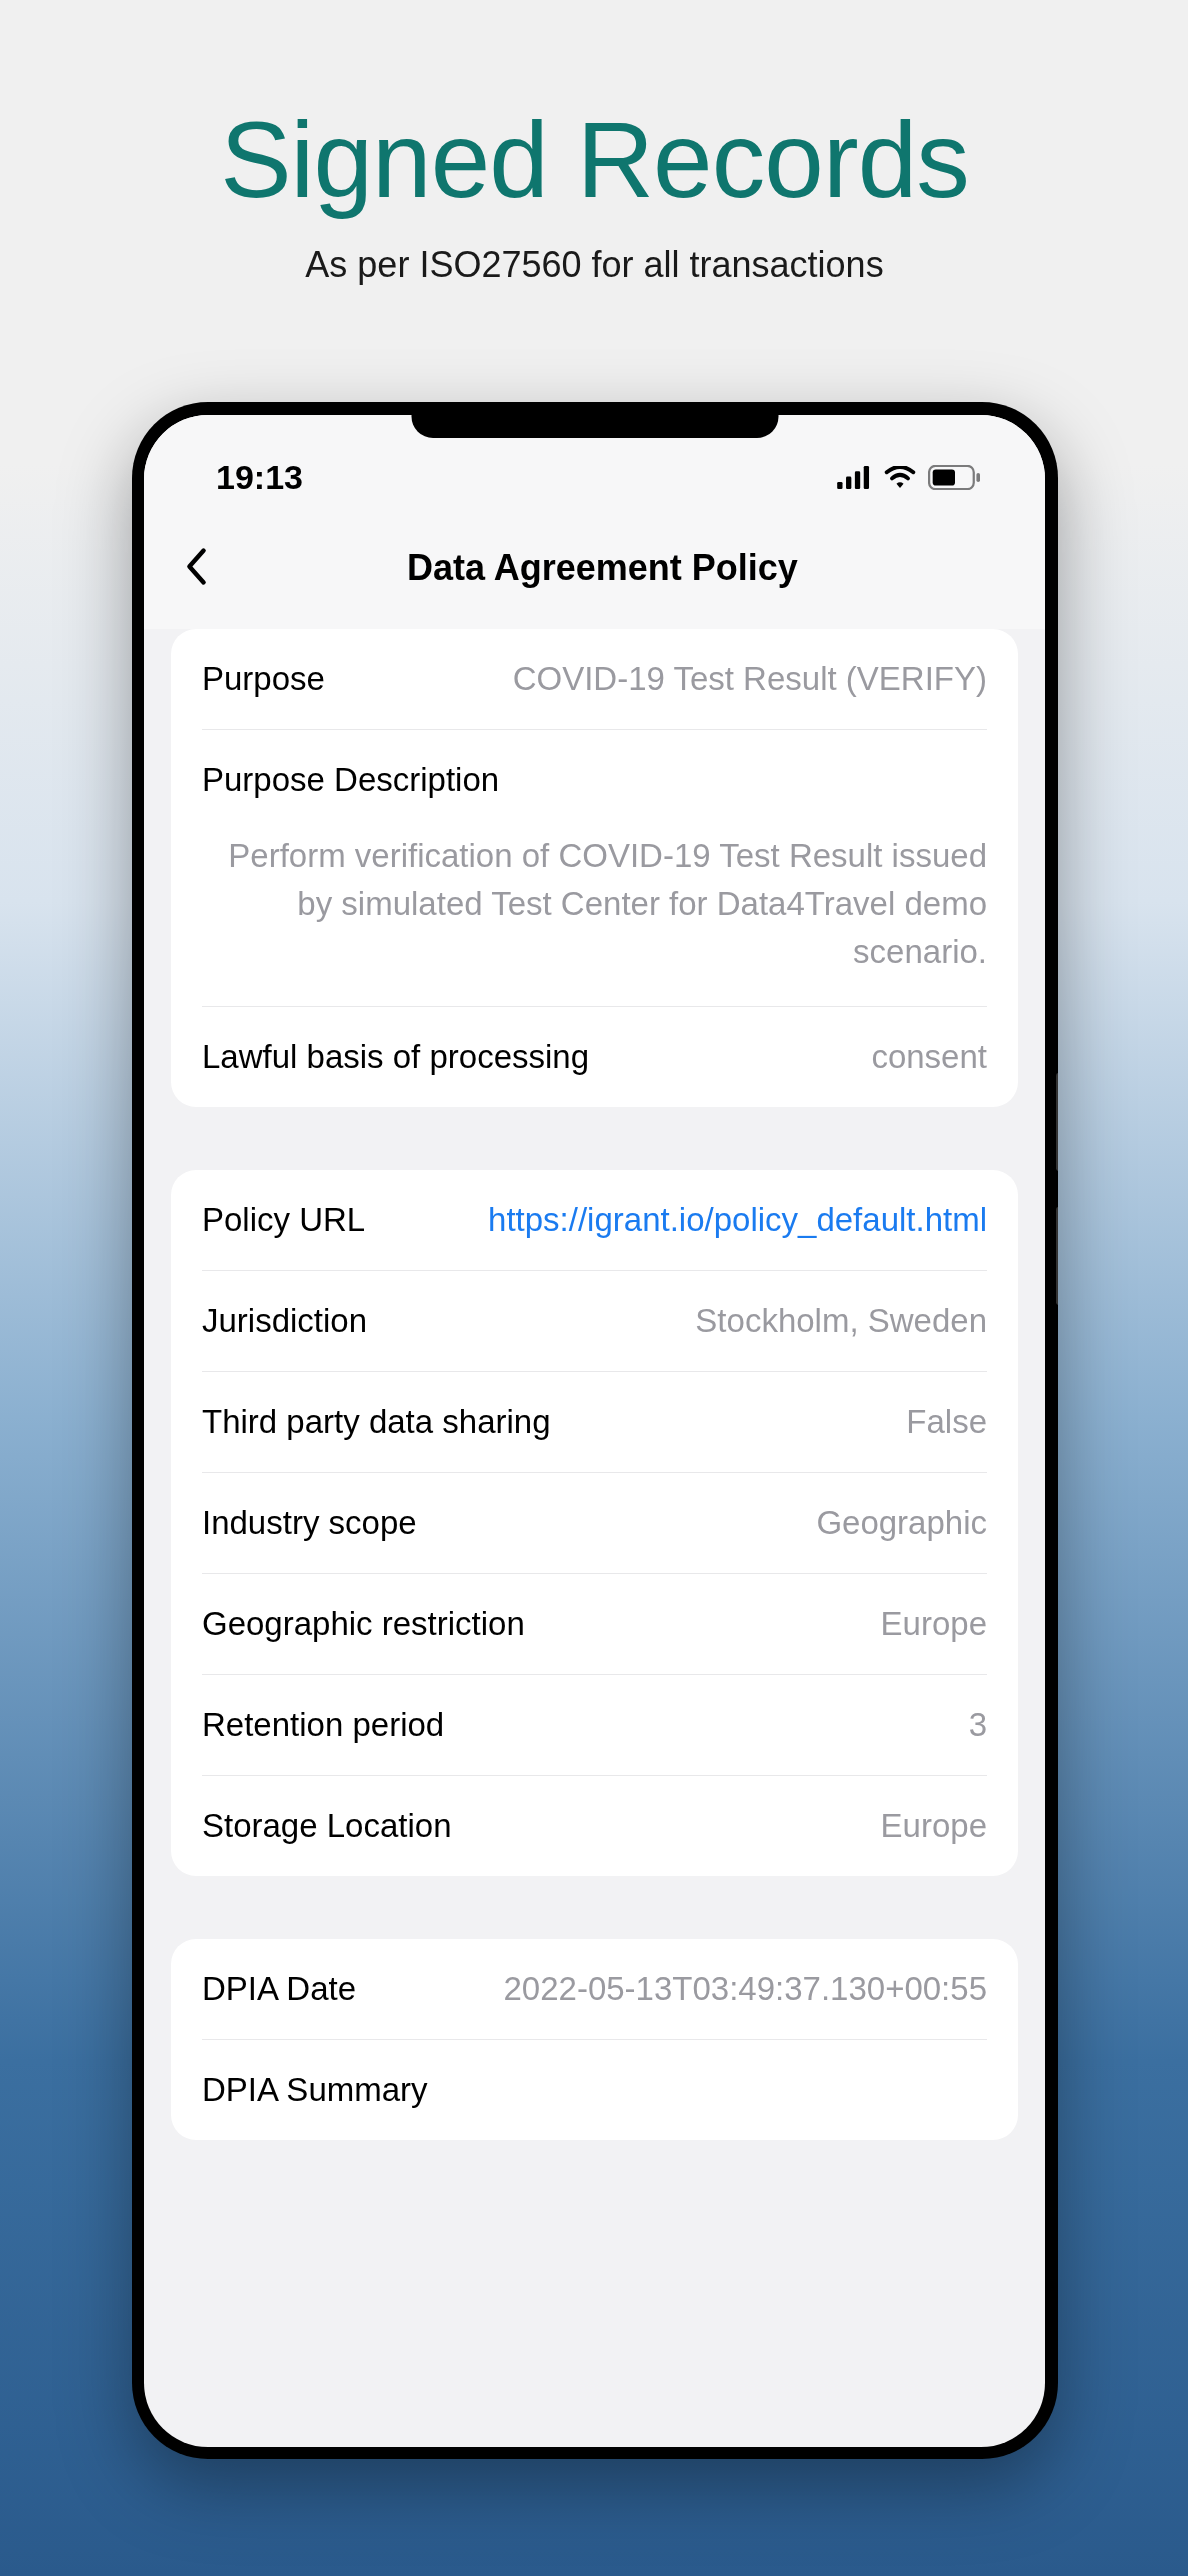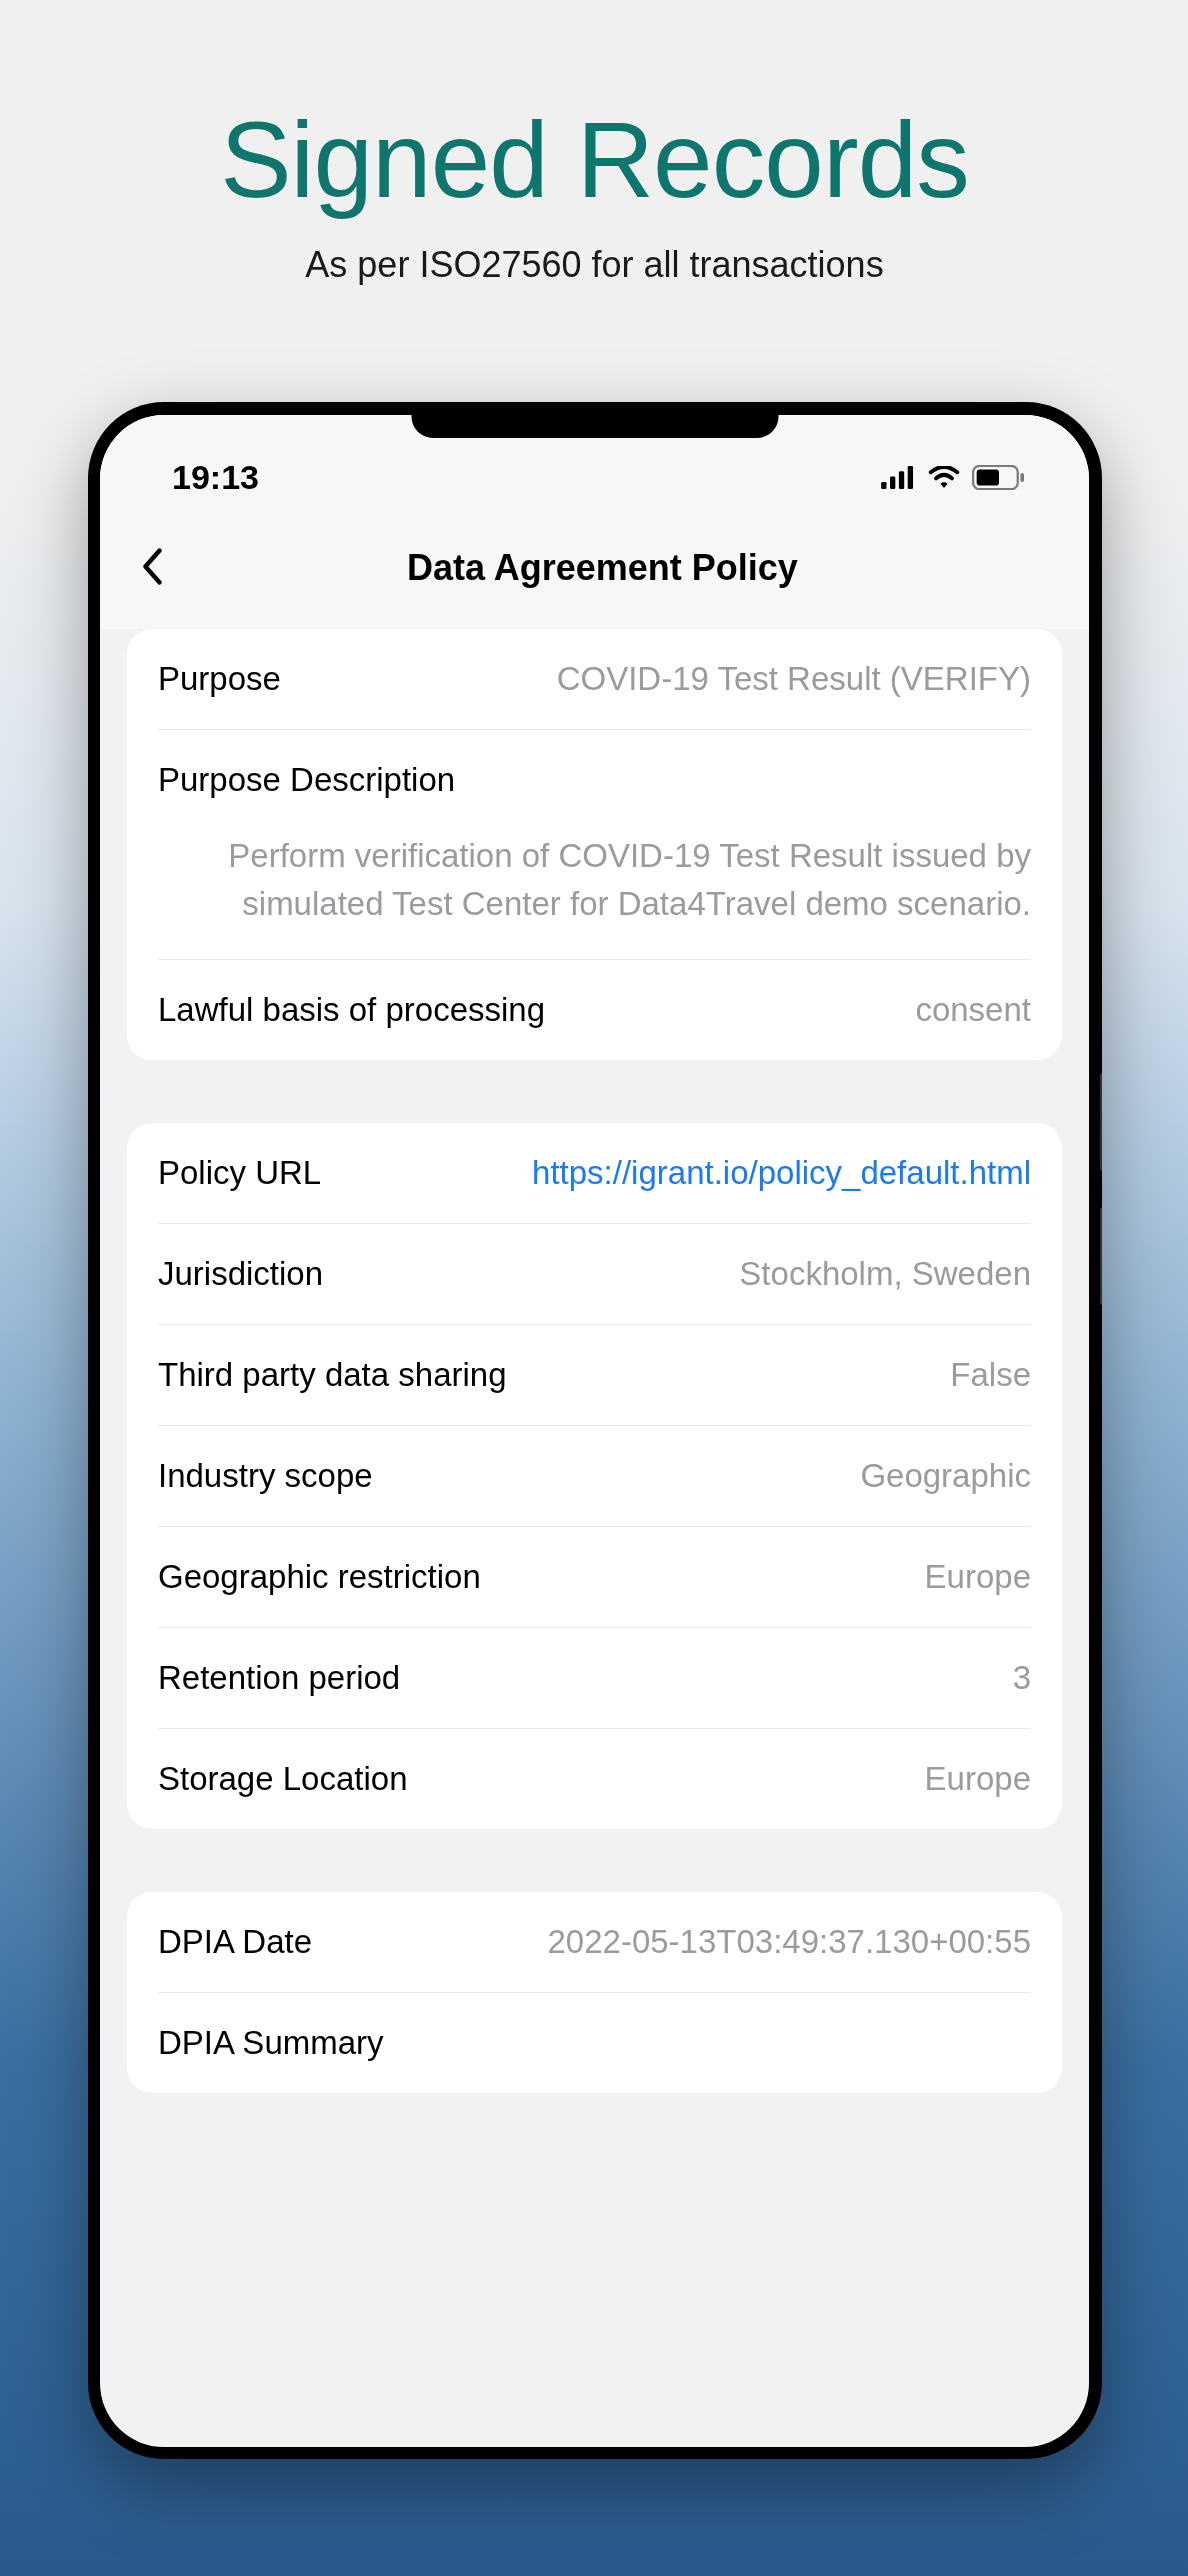--- a/index.html
+++ b/index.html
@@ -21,21 +21,21 @@
     color: #0f766e;
     letter-spacing: -0.9px;
   }
   .promo-subtitle {
     font-size: 36px;
     font-weight: 400;
     color: #1a1a1a;
     margin-top: 22.4px;
   }
   .phone {
-    width: 1014px;
+    width: 926px;
     margin-top: 116px;
     background: #000;
     border-radius: 76px;
     padding: 12.5px;
     position: relative;
     box-shadow: 0 27px 72px rgba(0,0,0,0.35);
     overflow: hidden;
     height: 2057px;
   }
   .phone-inner {

